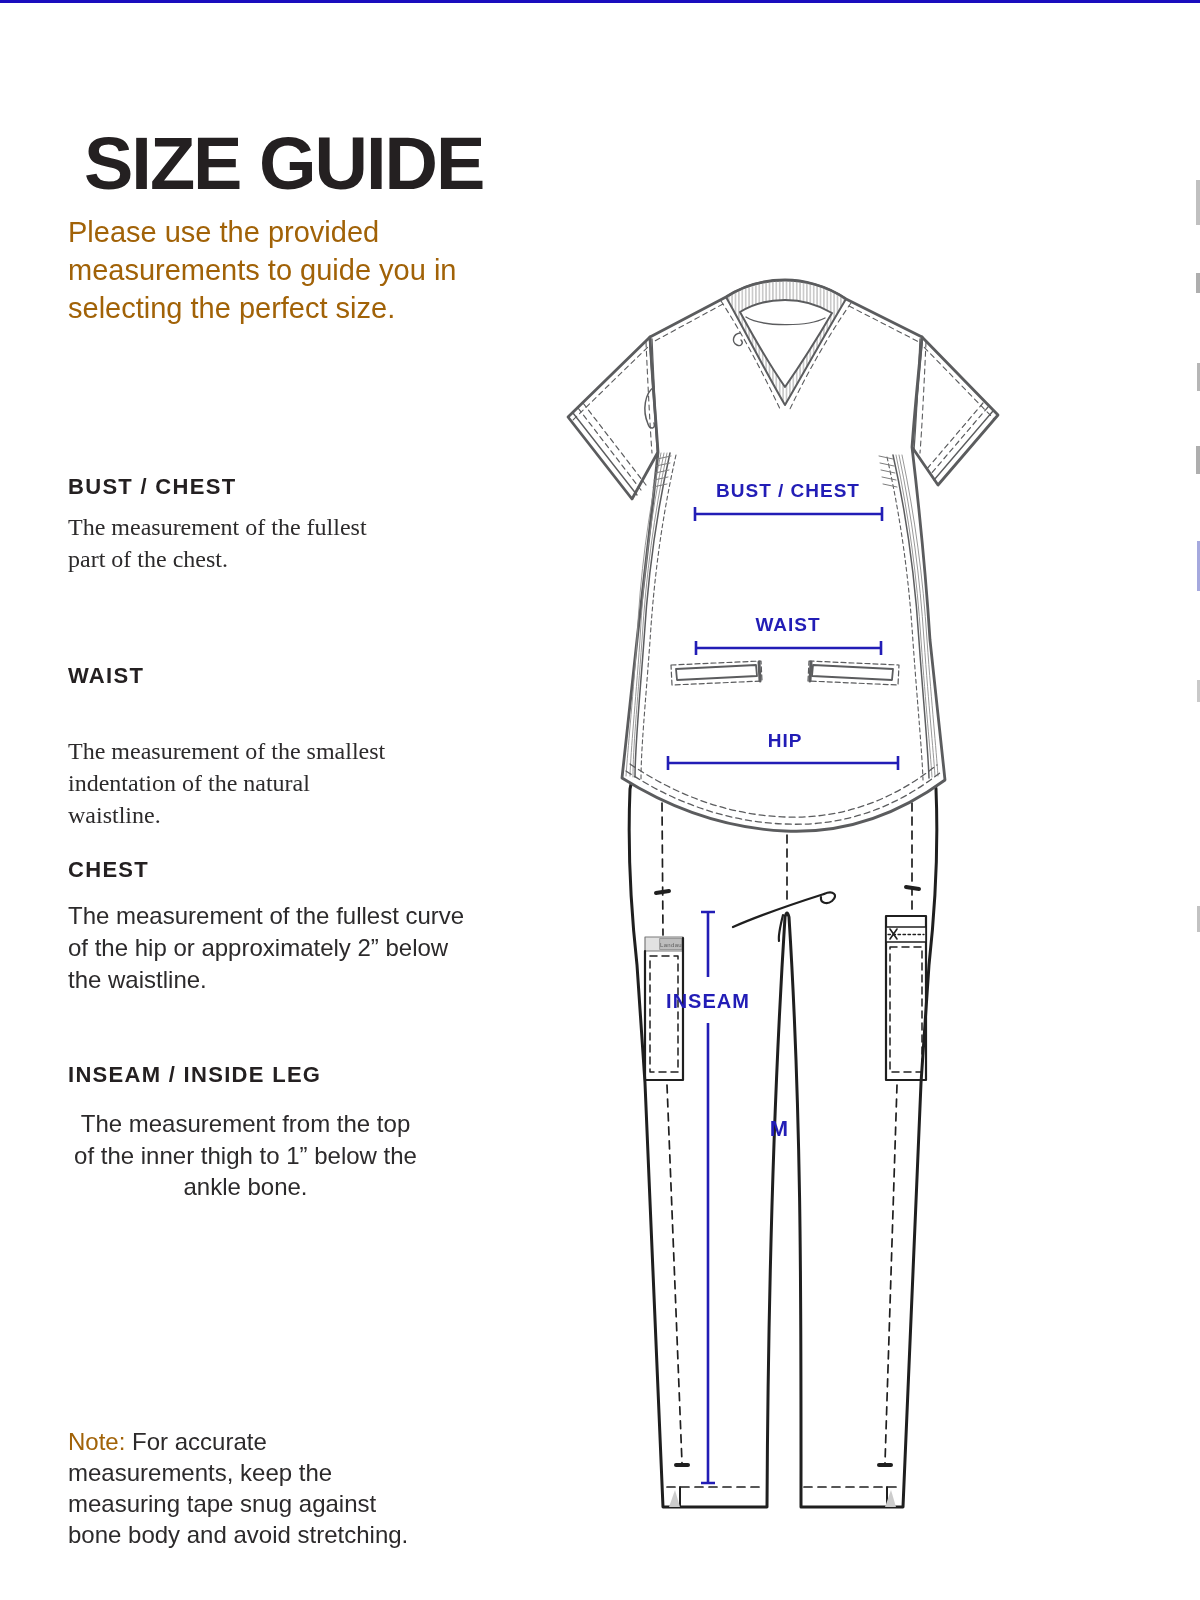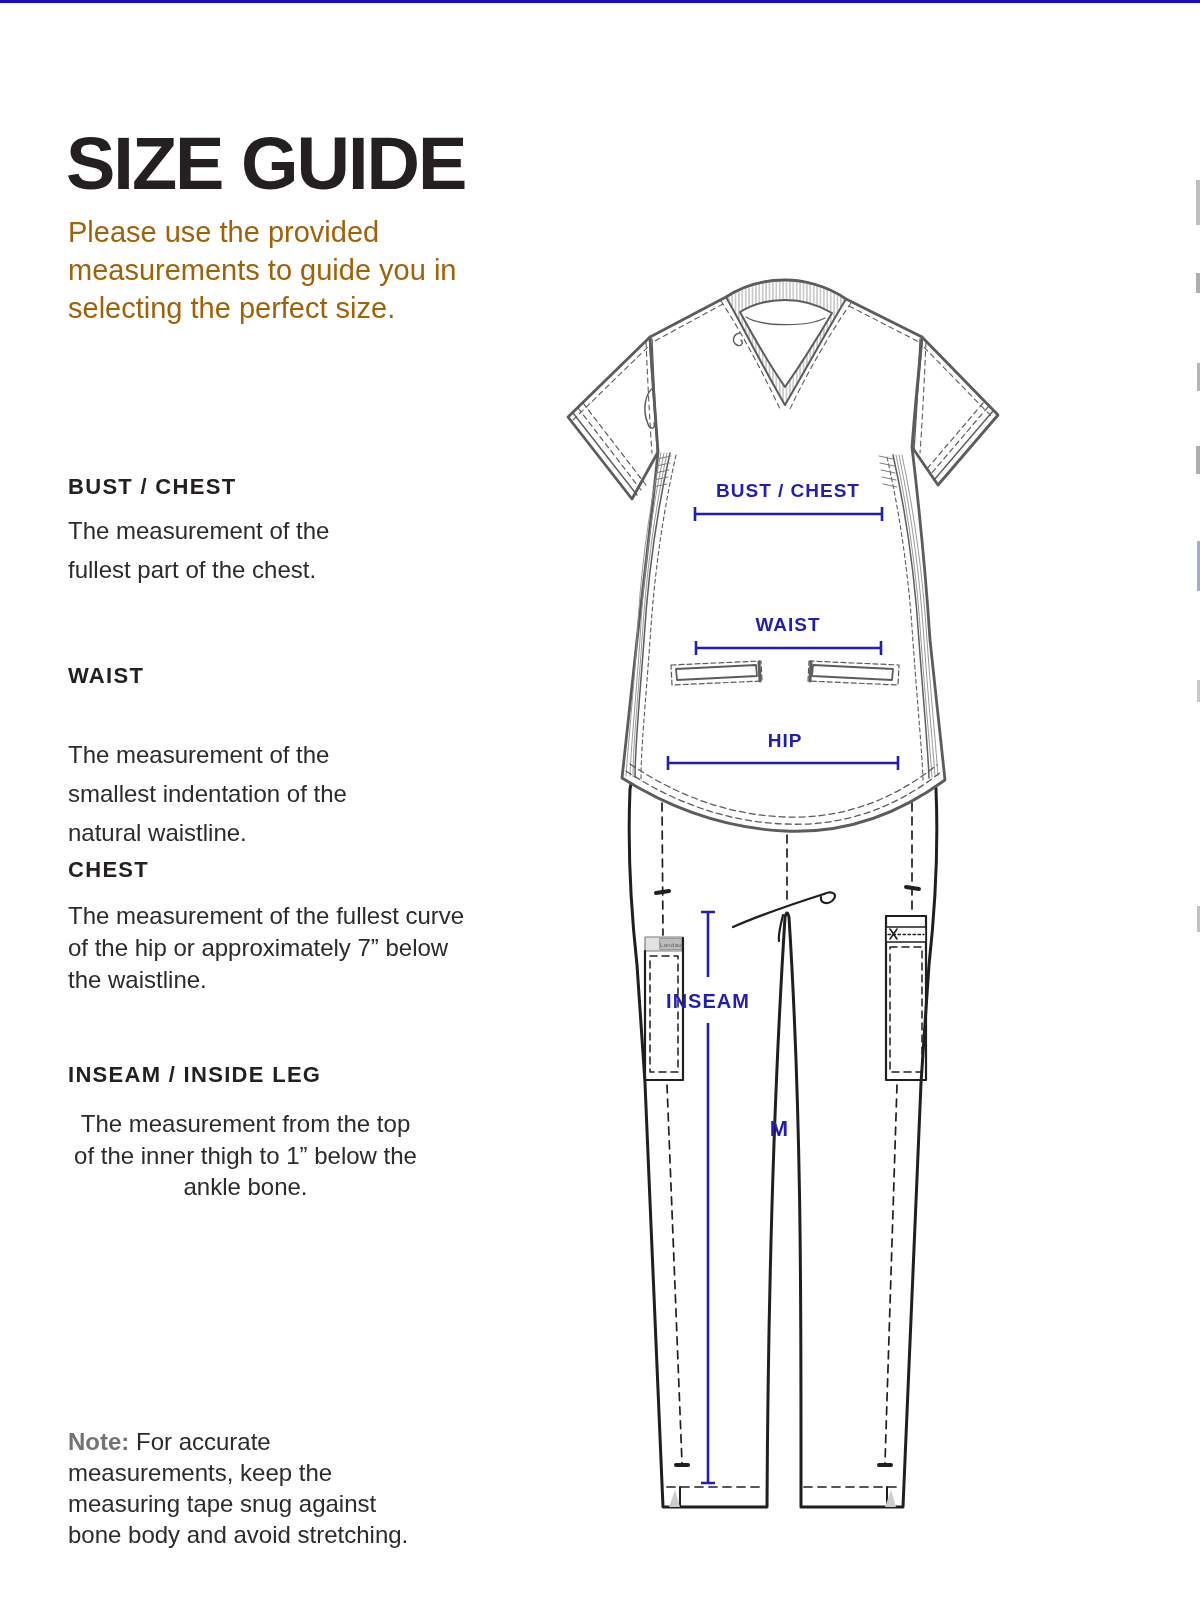--- a/index.html
+++ b/index.html
@@ -2,50 +2,50 @@
 <html><head>
 <meta charset="utf-8">
 <style>
   html,body{margin:0;padding:0;}
   body{
     width:1200px;height:1600px;position:relative;background:#ffffff;overflow:hidden;
     font-family:"Liberation Sans","DejaVu Sans",sans-serif;color:#2c2a2b;
   }
   .top-border{position:absolute;left:0;top:0;width:1200px;height:3px;background:#1a0dbe;}
   .page-title{
-    position:absolute;left:66px;top:76px;font-size:74px;line-height:76px;font-weight:800;
+    position:absolute;left:84px;top:76px;font-size:74px;line-height:76px;font-weight:800;
     letter-spacing:-2px;color:#242021;white-space:nowrap;
   }
   .intro{position:absolute;left:68px;top:184px;width:465px;font-size:29px;line-height:38px;color:#a16207;}
   .sec-head{position:absolute;left:68px;font-size:22px;font-weight:bold;letter-spacing:1.3px;color:#242021;white-space:nowrap;}
   .sec-body{position:absolute;left:68px;font-size:24px;color:#2c2a2b;}
-  .w320{width:320px;line-height:39px;}
+  .w320{width:320px;line-height:32px;font-family:Liberation Serif, serif;}
   .w400{width:400px;line-height:32px;}
   .w355{width:355px;line-height:31.5px;text-align:center;}
   .note{position:absolute;left:68px;top:1402px;width:362px;font-size:24px;line-height:31px;color:#2c2a2b;}
-  .note b{font-weight:bold;color:#737373;}
+  .note b{font-weight:normal;color:#a16207;}
   .diagram{position:absolute;left:540px;top:275px;width:470px;height:1250px;}
   .edge-artifact{position:absolute;}
 </style>
 </head>
 <body>
 
 <div class="top-border"></div>
 
 <h1 class="page-title">SIZE GUIDE</h1>
 <p class="intro">Please use the provided measurements to guide you in selecting the perfect size.</p>
 
 <h2 class="sec-head" style="top:456px">BUST / CHEST</h2>
 <p class="sec-body w320" style="top:487px">The measurement of the fullest part of the chest.</p>
 
 <h2 class="sec-head" style="top:645px">WAIST</h2>
 <p class="sec-body w320" style="top:711px">The measurement of the smallest indentation of the natural waistline.</p>
 
 <h2 class="sec-head" style="top:839px">CHEST</h2>
-<p class="sec-body w400" style="top:876px">The measurement of the fullest curve of the hip or approximately 7” below the waistline.</p>
+<p class="sec-body w400" style="top:876px">The measurement of the fullest curve of the hip or approximately 2” below the waistline.</p>
 
 <h2 class="sec-head" style="top:1044px">INSEAM / INSIDE LEG</h2>
 <p class="sec-body w355" style="top:1084px">The measurement from the top of the inner thigh to 1” below the ankle bone.</p>
 
 <p class="note"><b>Note:</b> <span>For accurate measurements, keep the measuring tape snug against bone body and avoid stretching.</span></p>
 
 <svg class="diagram" viewBox="0 0 470 1250" width="470" height="1250">
   <defs>
     <pattern id="ribV" width="3.4" height="10" patternUnits="userSpaceOnUse">
       <path d="M1.7 0 V10" stroke="#9b9b9b" stroke-width="0.9"></path>

